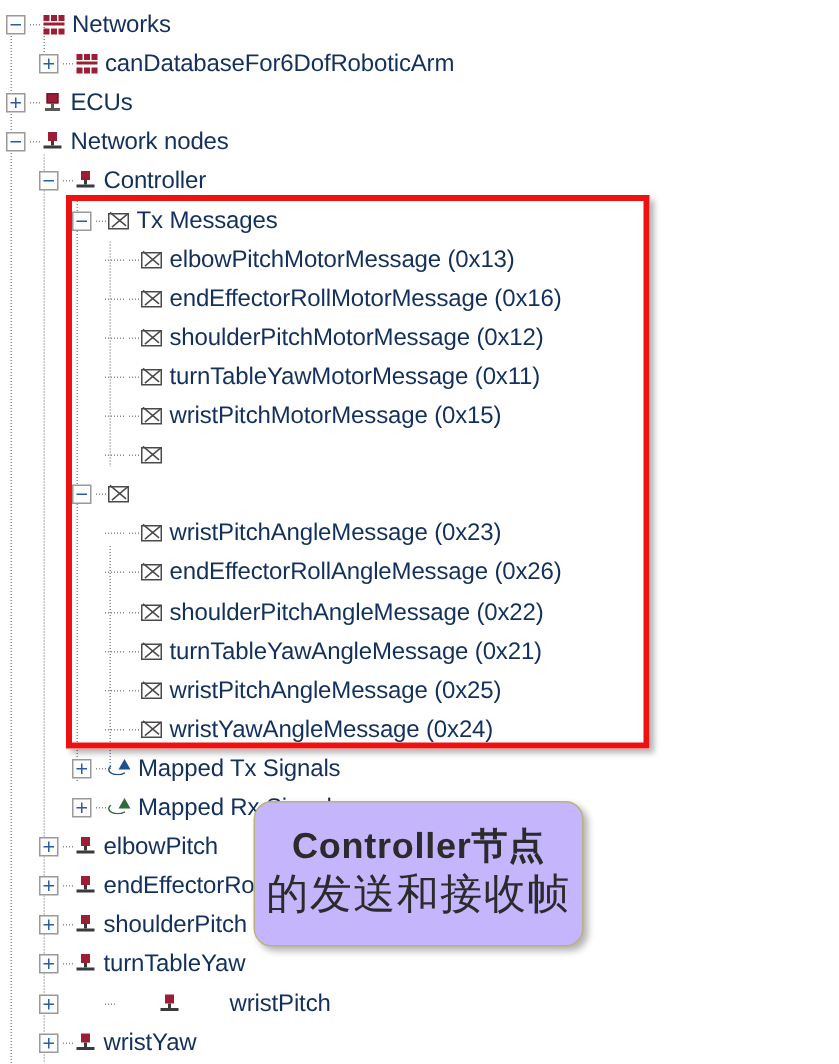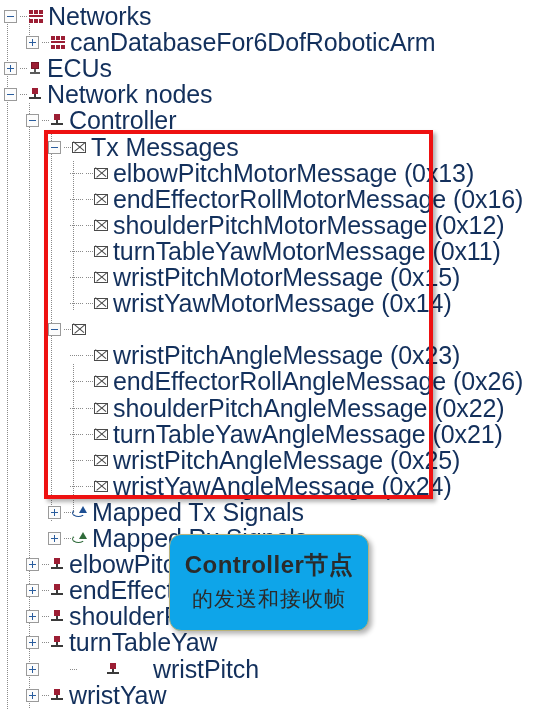--- a/index.html
+++ b/index.html
@@ -20,21 +20,21 @@
   
   .row {
     position: absolute;
     height: 29px;
     left: 0;
     display: flex;
     align-items: center;
     white-space: nowrap;
   }
   .label {
-    font-size: 25px;
+    font-size: 16px;
     color: #13305c;
     line-height: 29px;
     letter-spacing: -0.1px;
     font-family: "Liberation Sans", "DejaVu Sans", sans-serif;
   }
 
   
   .exp {
     position: relative;
     width: 13px; height: 13px;
@@ -188,26 +188,26 @@
   #callout .l1 {
     font-size: 24px;
     font-weight: bold;
     color: #2b2b2b;
     letter-spacing: 0.5px;
     line-height: 34px;
     white-space: nowrap;
     font-family: "Liberation Sans", "DejaVu Sans", sans-serif;
   }
   #callout .l2 {
-    font-size: 21px;
+    font-size: 28px;
     color: #2b2b2b;
     letter-spacing: 1px;
     line-height: 34px;
     white-space: nowrap;
-    font-family: Liberation Serif, serif;
+    font-family: Liberation Mono, monospace;
   }
 </style>
 </head>
 <body>
 
 <div id="root">
 
   <div class="vline" style="left:7px;  top:16px;  height:693px;"></div>
   <div class="vline" style="left:29px; top:16px;  height:30px;"></div>
   <div class="vline" style="left:29px; top:103px; height:606px;"></div>
@@ -335,21 +335,20 @@
         <span class="label">wristPitchMotorMessage (0x15)</span>
       </div>
       <div class="row" style="top: 289.1px; left: 70px;">
         <span class="hline" style="position:relative;display:inline-block;width:13px;height:1px;margin-right:3px;"></span>
         <span class="dots"></span>
         <span class="ic ic-msg">
           <i></i>
           <u></u>
           <s></s>
         </span>
-        <span class="label">wristYawMotorMessage (0x14)</span>
       </div>
       <div class="row" style="top: 315.2px; left: 48px;">
         <span class="exp "></span>
         <span class="dots"></span>
         <span class="ic ic-msg">
           <i></i>
           <u></u>
           <s></s>
         </span>
       </div>
@@ -488,18 +487,18 @@
           <i></i>
           <s></s>
           <u></u>
         </span>
         <span class="label">wristYaw</span>
       </div>
     </div>
 
   <div id="redbox" style="left: 44px; top: 129.5px; width: 389px; height: 369.4px; border-color: rgb(238, 17, 17);"></div>
 
-  <div id="callout" style="left: 169px; top: 534px; width: 200px; height: 97px; background: #0ea5e9; border-color: rgb(185, 178, 122);">
+  <div id="callout" style="left: 169px; top: 534px; width: 220px; height: 97px; background: #c4b5fd; border-color: rgb(185, 178, 122);">
     <div class="l1">Controller节点</div>
     <div class="l2">的发送和接收帧</div>
   </div>
 
 </div>
 
 </body></html>

